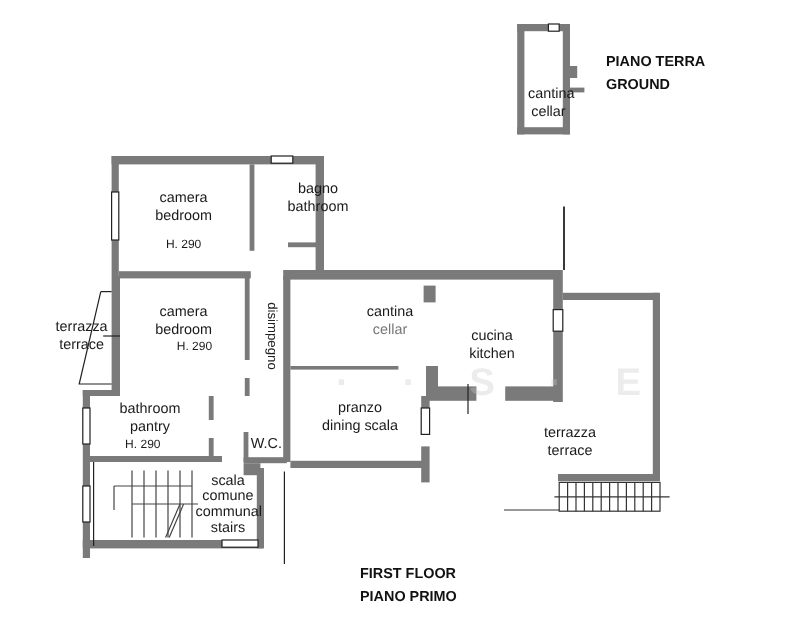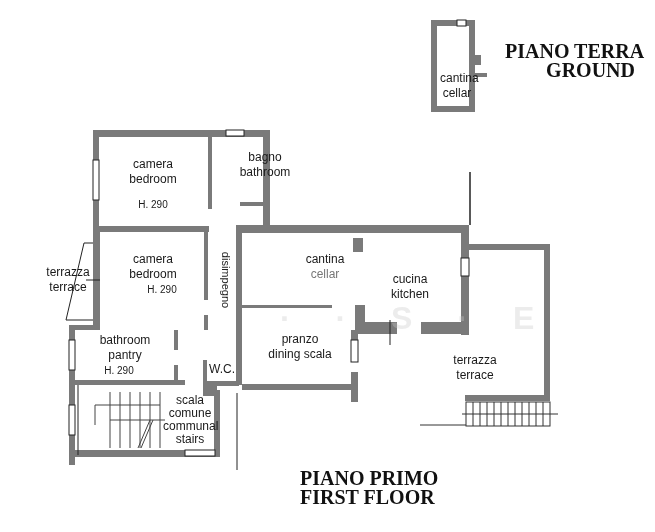--- a/index.html
+++ b/index.html
@@ -2,21 +2,21 @@
 <html><head>
 <meta charset="utf-8">
 <style>
   html, body { margin:0; padding:0; background:#fff; }
   body { width:655px; height:532px; position:relative; overflow:hidden;
          font-family:"Liberation Sans", sans-serif; color:#111; }
   svg.plan { position:absolute; left:0; top:0; }
   .lbl { position:absolute; font-size:12px; line-height:15px; text-align:center; white-space:nowrap; color:#1a1a1a; }
   .lbl span { display:block; }
   .h { font-size:10px; }
-  .title { position:absolute; font-weight:bold; font-size:20px; line-height:19px; text-align:right; color:#111; white-space:nowrap;font-family:Liberation Serif, serif; }
+  .title { position:absolute; font-weight:bold; font-size:12px; line-height:19px; text-align:left; color:#111; white-space:nowrap; }
   .grey { color:#777; }
   .vert { position:absolute; font-size:11px; transform:rotate(90deg); transform-origin:center; white-space:nowrap; color:#222; }
   .wm { position:absolute; font-size:32px; letter-spacing:18px; color:rgba(200,200,200,0.35); font-weight:bold; white-space:nowrap; }
 </style>
 </head>
 <body>
 
 <svg class="plan" width="655" height="532" viewBox="0 0 655 532">
   <g fill="#7a7a7a" stroke="none">
 
@@ -183,15 +183,15 @@
   <span>comune</span>
   <span>communal</span>
   <span>stairs</span>
 </div>
 <div class="lbl" style="left:440px;top:353px;width:70px;">
   <span>terrazza</span>
   <span>terrace</span>
 </div>
 
 <div class="title" style="left:300px;top:469px;width:130px;">
+  <span style="display:block">FIRST FLOOR</span>
   <span style="display:block">PIANO PRIMO</span>
-  <span style="display:block">FIRST FLOOR</span>
 </div>
 
 </body></html>

